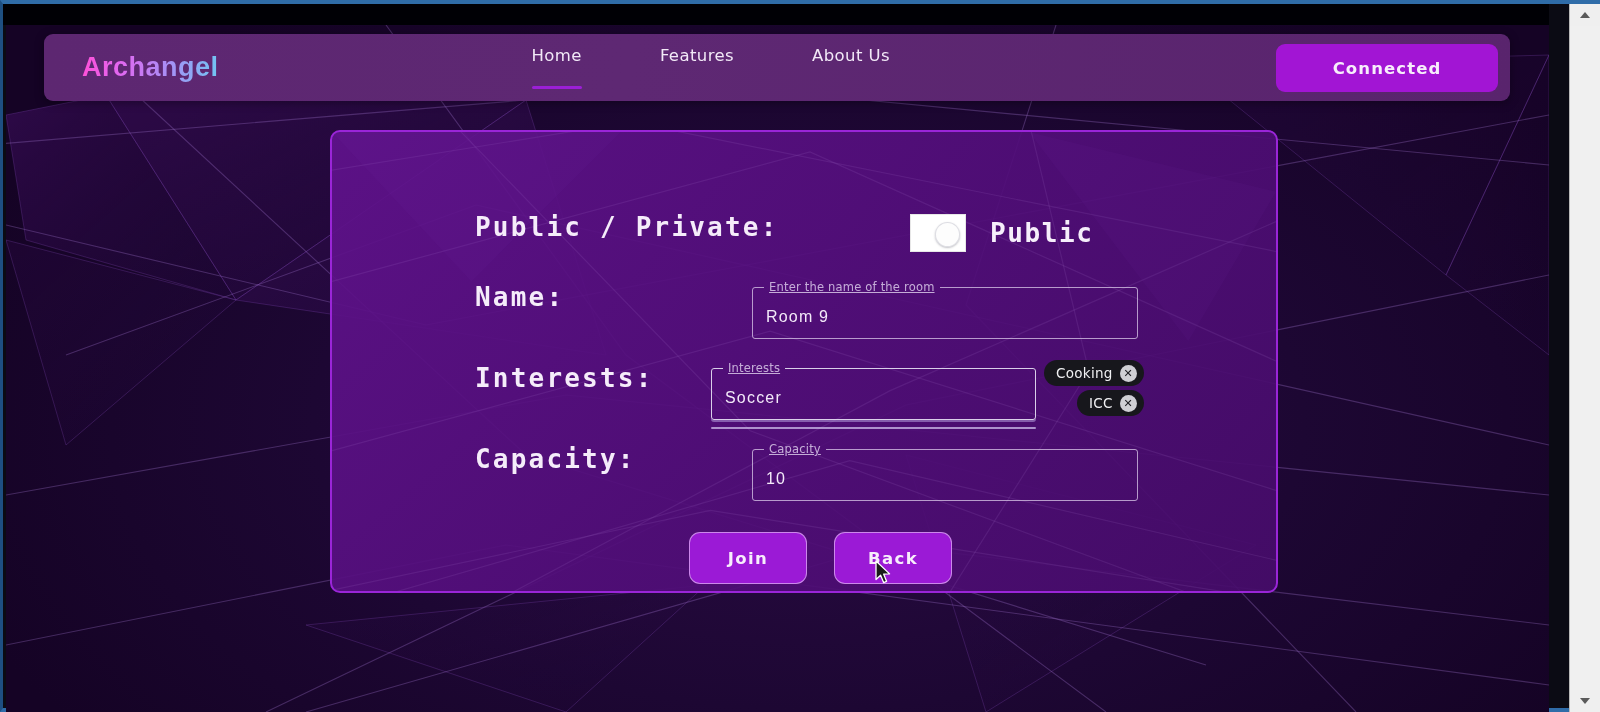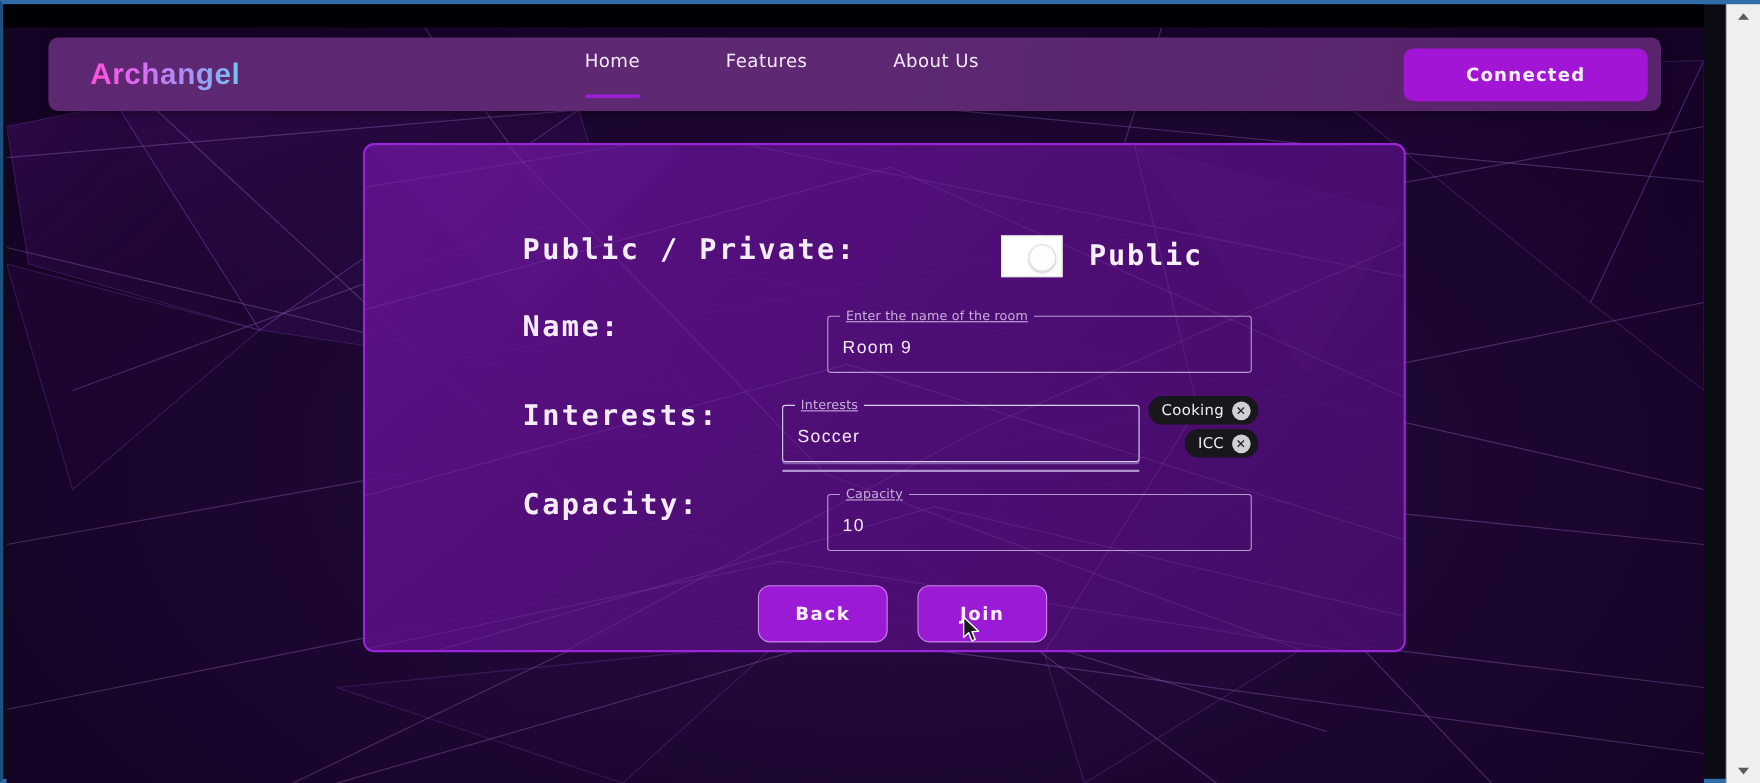--- a/index.html
+++ b/index.html
@@ -466,22 +466,22 @@
         <span class="field-label">Capacity:</span>
       </div>
       <div class="outlined" id="field-capacity">
         <fieldset>
           <legend>Capacity</legend>
         </fieldset>
         <input type="text" value="10" style="">
       </div>
 
       <div id="card-actions">
+        <button class="action-btn">Join</button>
         <button class="action-btn">Back</button>
-        <button class="action-btn">Join</button>
       </div>
 
     </div>
 
     <svg id="mouse-cursor" width="18" height="26" viewBox="0 0 18 26">
       <path d="M1,1 L1,19.5 L5.6,15.2 L8.6,22.6 L11.6,21.3 L8.7,14.2 L14.6,13.9 Z" fill="#1a1a1a" stroke="#ffffff" stroke-width="1.3" stroke-linejoin="round"></path>
     </svg>
 
   </div>
 

